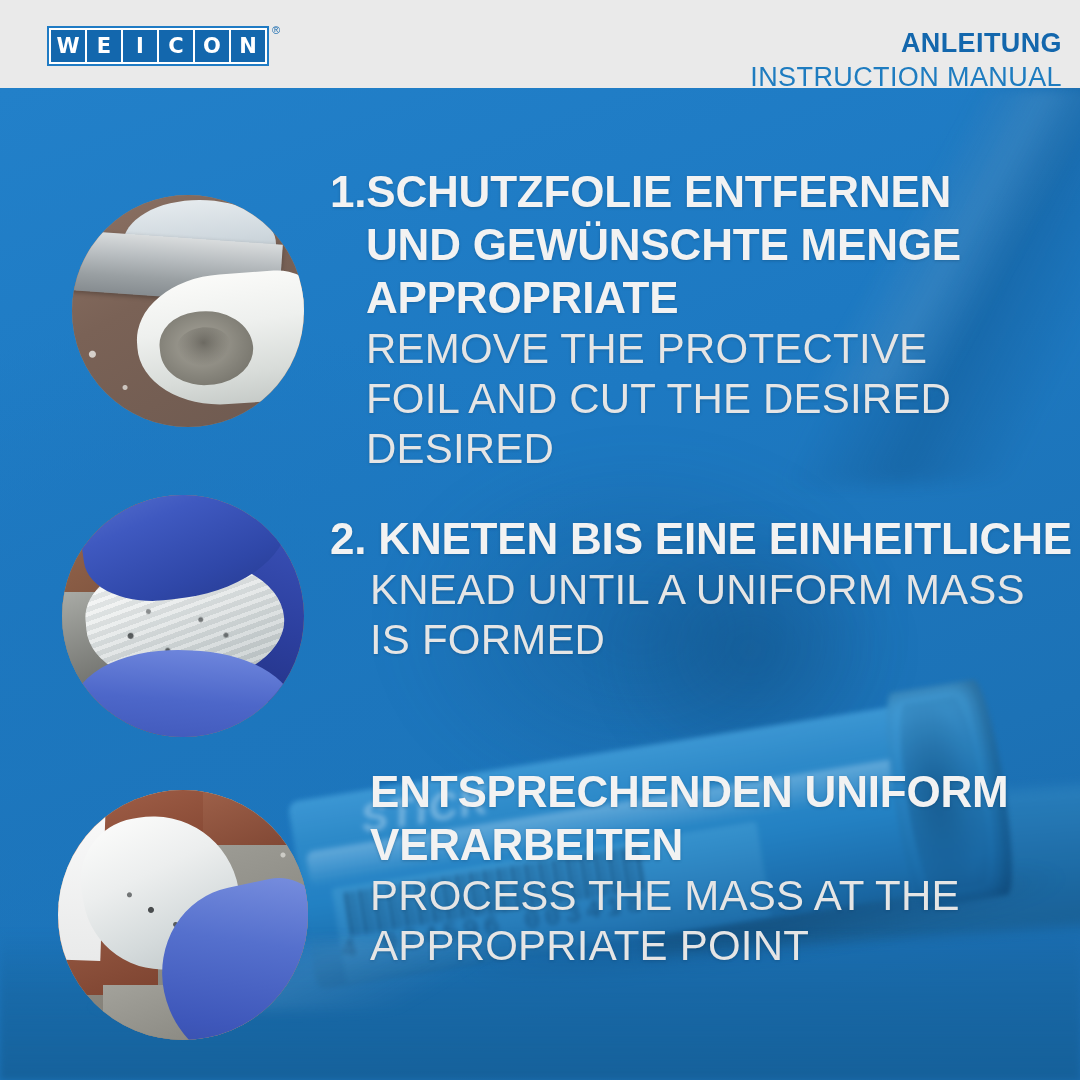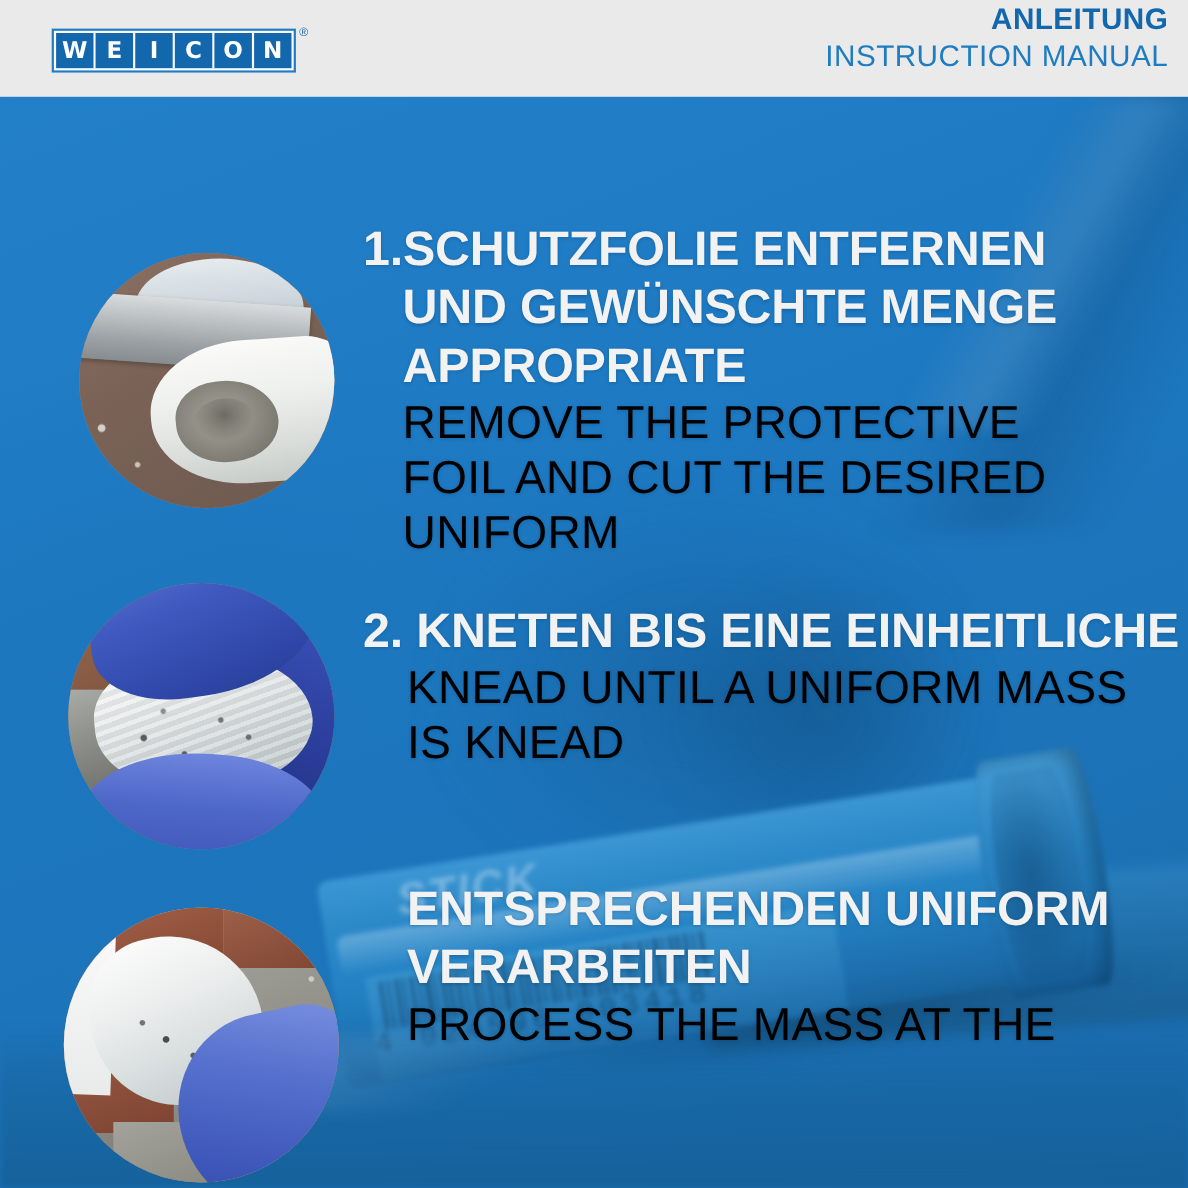--- a/index.html
+++ b/index.html
@@ -27,21 +27,21 @@
     display:flex;align-items:center;justify-content:center;
     color:#ffffff;font-size:21px;font-weight:bold;letter-spacing:0px;
     border-right:2px solid #ffffff;
     font-family:"DejaVu Sans",sans-serif;
   }
   .logo-cell:last-child{border-right:none;}
   .logo-reg{
     color:#1367ad;font-size:11px;margin-left:3px;margin-top:-2px;
   }
   .header-text{
-    position:absolute;right:18px;top:4px;text-align:right;line-height:1.0;
+    position:absolute;right:18px;top:30px;text-align:right;line-height:1.0;
   }
   .head-de{
     color:#1367ad;font-size:27px;font-weight:bold;letter-spacing:.4px;
     display:block;
   }
   .head-en{
     color:#1e7cc0;font-size:27px;font-weight:400;letter-spacing:.4px;
     display:block;margin-top:7px;
   }
 
@@ -135,21 +135,21 @@
     background:linear-gradient(180deg, rgba(22,99,157,0) 0%, rgba(22,99,157,.55) 40%, rgba(21,95,151,.85) 100%);
     filter:blur(3px);
   }
   .bottom-sheen{
     position:absolute;left:-50px;bottom:70px;width:700px;height:70px;
     background:linear-gradient(150deg, rgba(255,255,255,0) 30%, rgba(190,222,245,.12) 50%, rgba(255,255,255,0) 70%);
     filter:blur(7px);
   }
 
   
-  .steps{position:absolute;inset:0;z-index:20;margin-top:35px;}
+  .steps{position:absolute;inset:0;z-index:20;}
   .step{position:absolute;}
   #step-1{left:0;top:165px;}
   #step-2{left:0;top:500px;}
   #step-3{left:0;top:765px;}
 
   .thumb{
     position:absolute;border-radius:50%;overflow:hidden;
     background:#8d8d8d;
   }
   .thumb-1{left:72px;top:30px;width:232px;height:232px;}
@@ -277,21 +277,21 @@
   }
 
   
   .txt{position:absolute;left:330px;width:700px;}
   .line-de{
     color:#f2f2f2;font-weight:bold;font-size:44px;line-height:53px;
     letter-spacing:-.2px;white-space:nowrap;
     text-shadow:0 1px 3px rgba(8,46,80,.28);
   }
   .line-en{
-    color:#000000;font-weight:300;font-size:42px;line-height:50px;
+    color:#e5e5e5;font-weight:300;font-size:42px;line-height:50px;
     letter-spacing:.2px;white-space:nowrap;
     text-shadow:0 1px 3px rgba(8,46,80,.25);
   }
   .indent{padding-left:36px;}
   .indent2{padding-left:40px;}
 </style>
 </head>
 <body>
 
 <div class="page">
@@ -352,40 +352,40 @@
           <div class="p1-stick"></div>
           <div class="p1-core"></div>
         </div>
       </div>
       <div class="txt" style="top:0;">
         <div class="line-de">1.SCHUTZFOLIE ENTFERNEN</div>
         <div class="line-de indent">UND GEWÜNSCHTE MENGE</div>
         <div class="line-de indent">APPROPRIATE</div>
         <div class="line-en indent">REMOVE THE PROTECTIVE</div>
         <div class="line-en indent">FOIL AND CUT THE DESIRED</div>
-        <div class="line-en indent">UNIFORM</div>
+        <div class="line-en indent">DESIRED</div>
       </div>
     </div>
 
     <div class="step" id="step-2">
       <div class="thumb thumb-2">
         <div class="ph">
           <div class="p2-bg"></div>
           <div class="p2-brick"></div>
           <div class="p2-stone"></div>
           <div class="p2-glove-right"></div>
           <div class="p2-putty"></div>
           <div class="p2-glove-top"></div>
           <div class="p2-glove-bot"></div>
         </div>
       </div>
       <div class="txt" style="top:12px;">
         <div class="line-de">2. KNETEN BIS EINE EINHEITLICHE</div>
         <div class="line-en indent2">KNEAD UNTIL A UNIFORM MASS</div>
-        <div class="line-en indent2">IS KNEAD</div>
+        <div class="line-en indent2">IS FORMED</div>
       </div>
     </div>
 
     <div class="step" id="step-3">
       <div class="thumb thumb-3">
         <div class="ph">
           <div class="p3-bg"></div>
           <div class="p3-mortar"></div>
           <div class="p3-brick1"></div>
           <div class="p3-brick2"></div>
@@ -393,17 +393,18 @@
           <div class="p3-mortar2"></div>
           <div class="p3-white"></div>
           <div class="p3-putty"></div>
           <div class="p3-glove"></div>
         </div>
       </div>
       <div class="txt" style="top:0;">
         <div class="line-de indent2">ENTSPRECHENDEN UNIFORM</div>
         <div class="line-de indent2">VERARBEITEN</div>
         <div class="line-en indent2">PROCESS THE MASS AT THE</div>
+        <div class="line-en indent2">APPROPRIATE POINT</div>
       </div>
     </div>
 
   </div>
 </div>
 
 </body></html>

